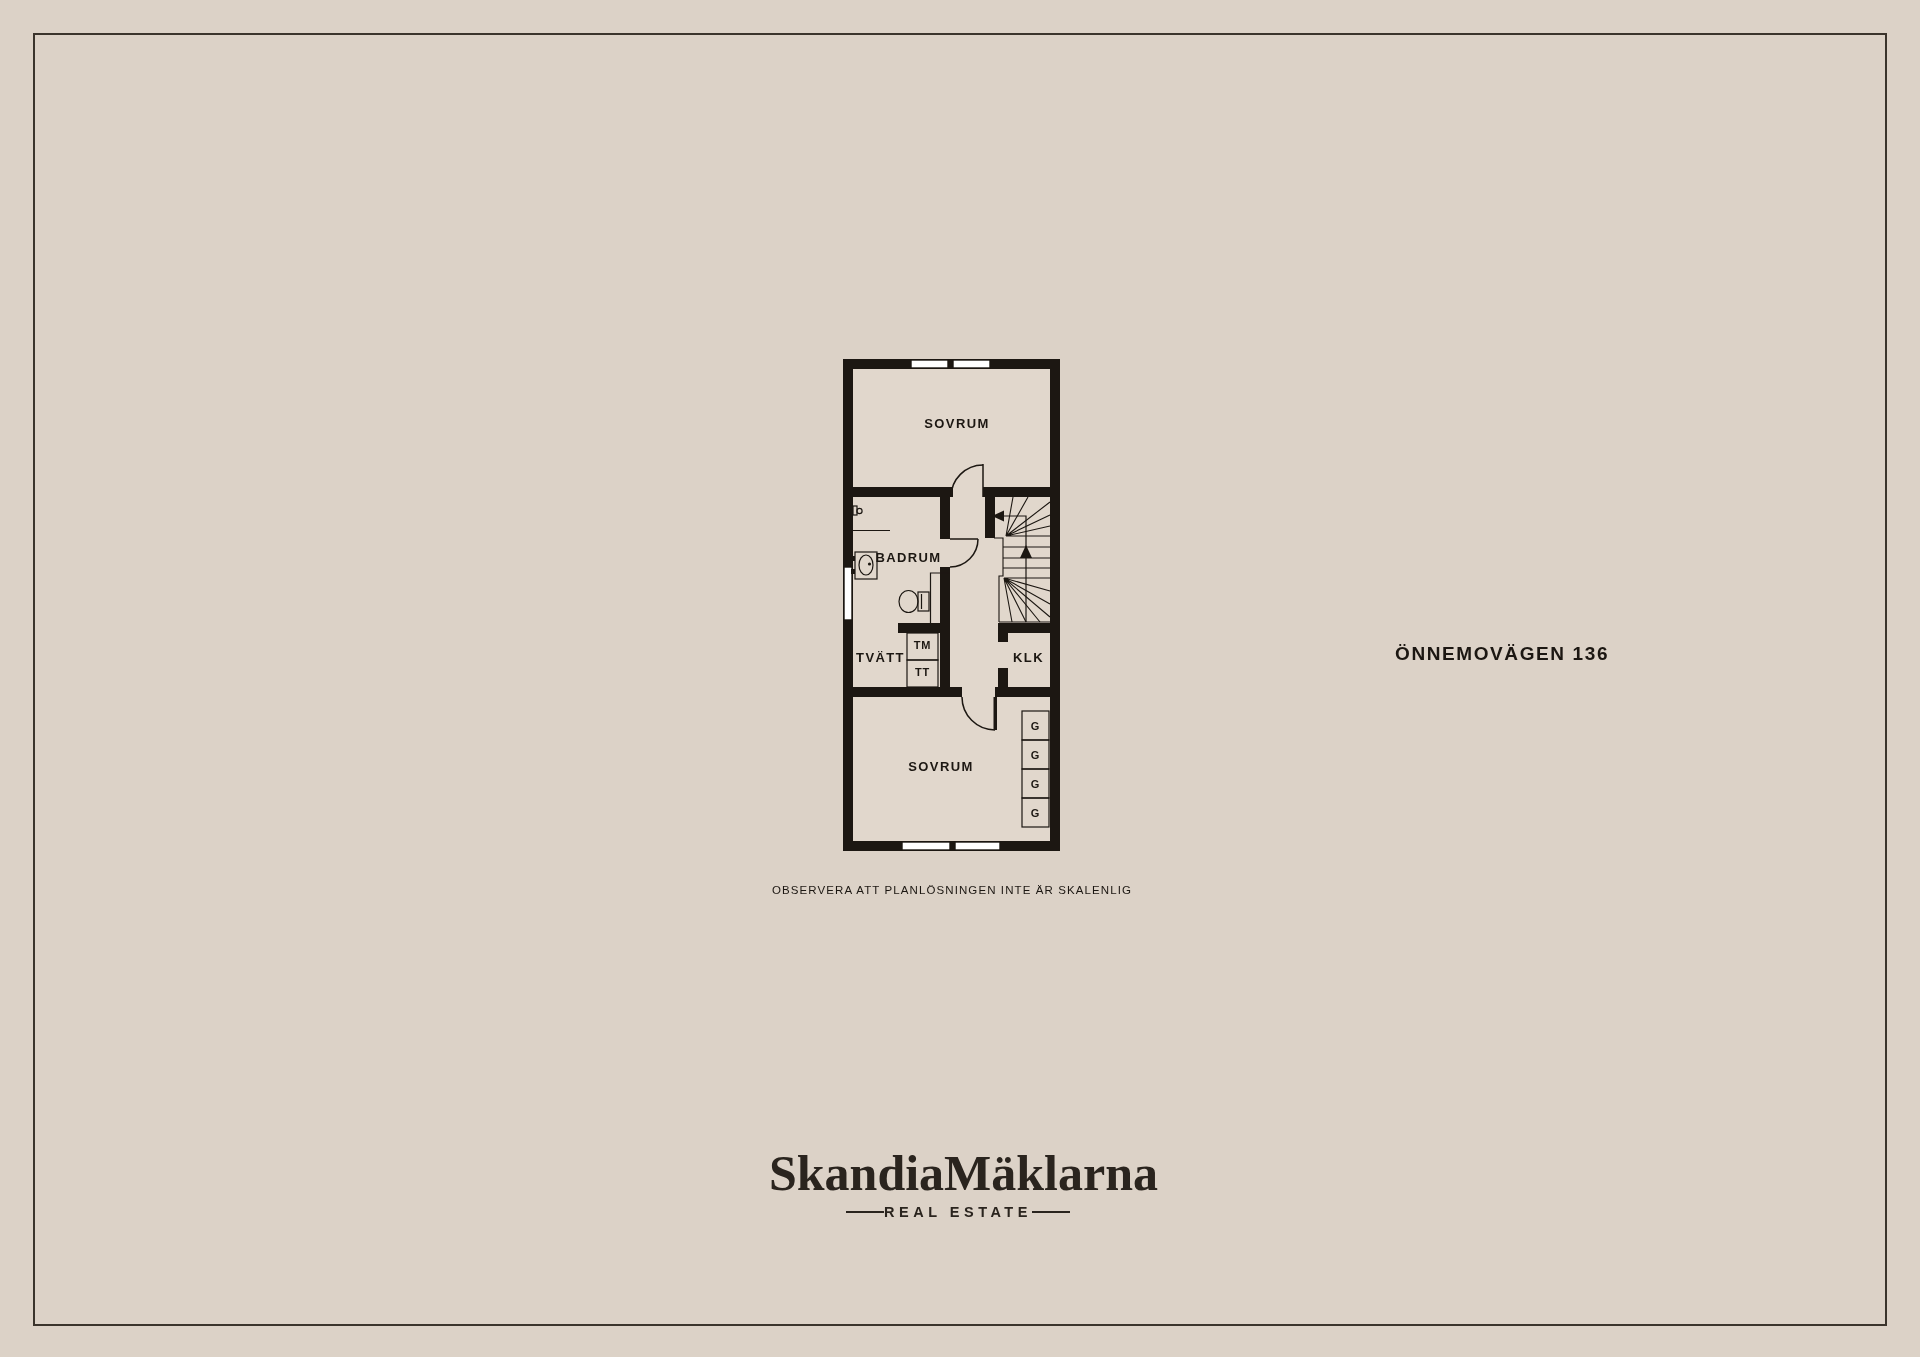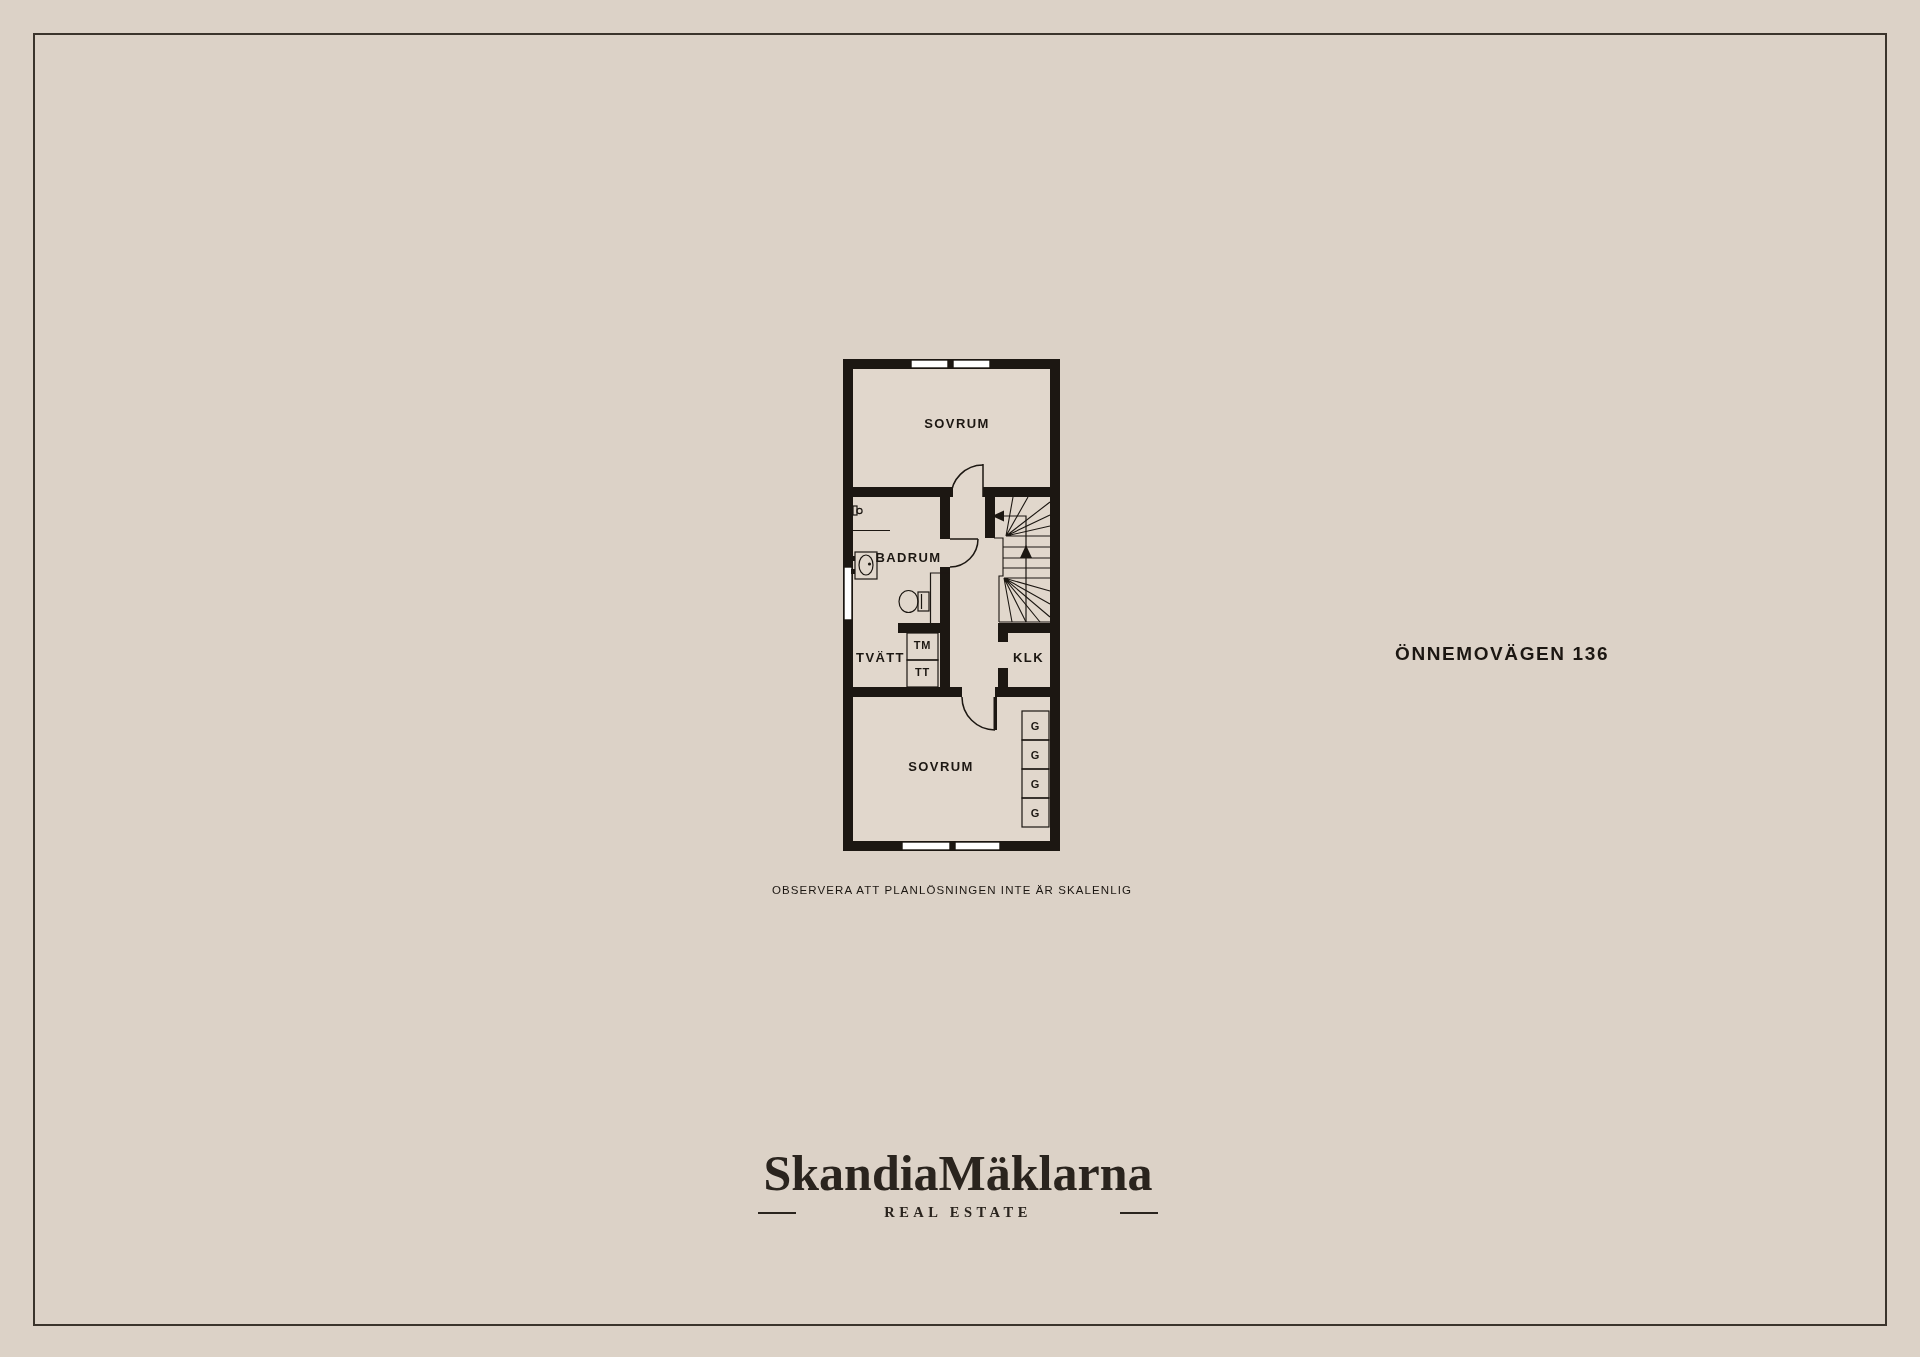--- a/index.html
+++ b/index.html
@@ -38,27 +38,27 @@
     position:absolute;left:1395px;top:643px;
     font-size:19px;font-weight:700;letter-spacing:1.6px;color:var(--ink);
     white-space:nowrap;
   }
   .disclaimer{
     position:absolute;left:752px;top:884px;width:400px;text-align:center;
     font-size:11.5px;font-weight:400;letter-spacing:1.1px;color:var(--ink);
     white-space:nowrap;
   }
   .logo{
-    position:absolute;left:758px;top:1144px;width:400px;text-align:center;
+    position:absolute;left:758px;top:1144px;width:400px;text-align:right;
     font-family:"Liberation Serif",serif;font-weight:700;font-size:50px;
     color:#2a241e;white-space:nowrap;
   }
   .logo-tagline{
     position:absolute;left:758px;top:1204px;width:400px;
-    display:flex;align-items:center;justify-content:space-between;font-family:Liberation Serif, serif;
+    display:flex;align-items:center;justify-content:center;
   }
   .logo-tagline .rule{
     width:38px;height:2px;background:#2a241e;flex:0 0 auto;
   }
   .logo-tagline .tag-text{
     font-size:14.5px;font-weight:700;letter-spacing:4.5px;color:#2a241e;
     white-space:nowrap;
   }
 </style>
 </head>

